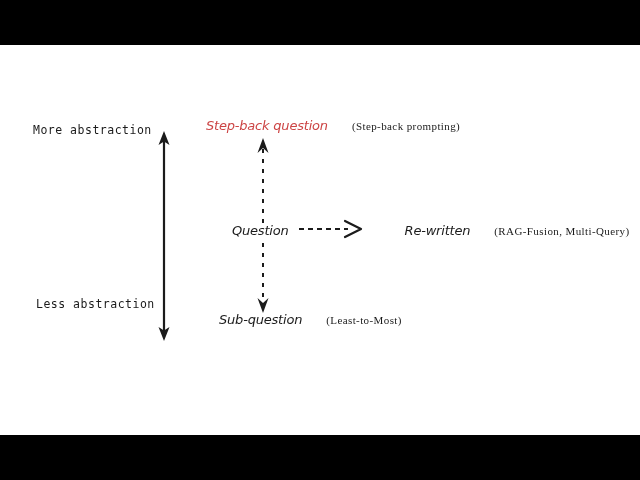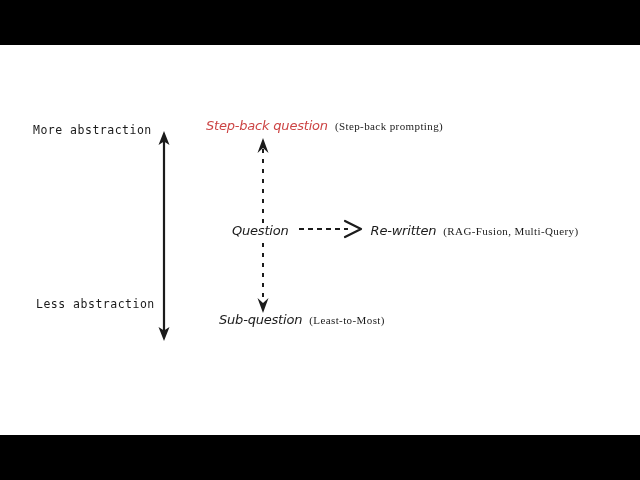--- a/index.html
+++ b/index.html
@@ -71,21 +71,21 @@
     white-space: nowrap;
   }
   #label-more-abstraction { left: 33px; top: 78px; }
   #label-less-abstraction { left: 36px; top: 252px; }
 
   
   .row {
     position: absolute;
     display: flex;
     align-items: baseline;
-    gap: 7px;
+    gap: 24px;
     white-space: nowrap;
   }
   #row-stepback  { left: 206px; top: 73px; }
   #row-question  { left: 232px; top: 178px; }
   #row-subq      { left: 219px; top: 267px; }
 
   
   #ink {
     position: absolute;
     left: 0;

